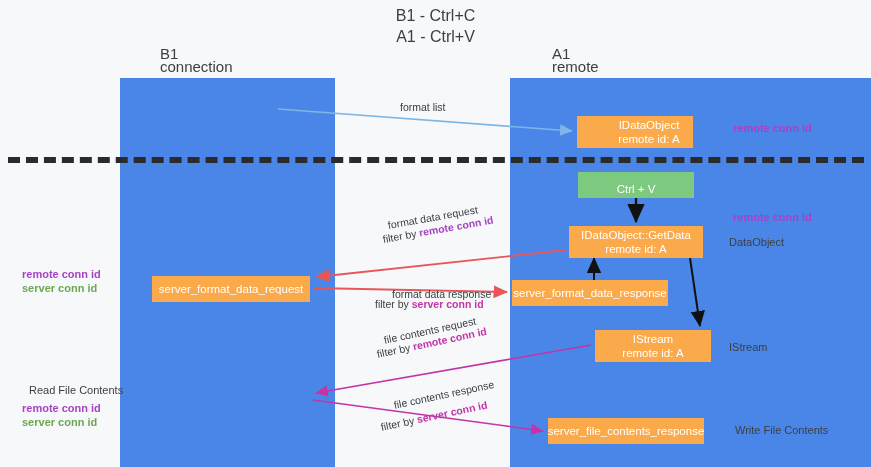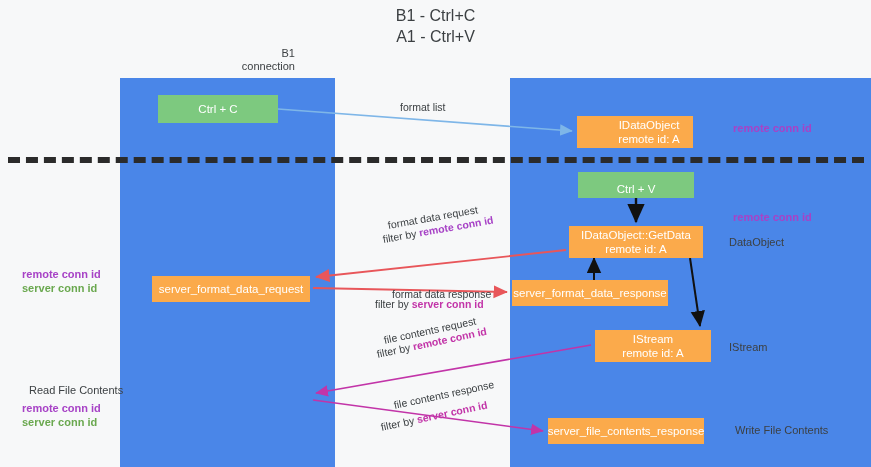--- a/index.html
+++ b/index.html
@@ -12,21 +12,21 @@
     color:#3c4043;
   }
   .stage{position:absolute;left:0;top:0;width:871px;height:327px;}
 
   
   .lane{position:absolute;background:#4a86e8;}
   #lane-b1{left:120px;top:78px;width:215px;height:389px;}
   #lane-a1{left:510px;top:78px;width:562px;height:389px;}
 
   
-  .lane-head{position:absolute;text-align:right;font-size:11px;line-height:13px;color:#3c4043;}
+  .lane-head{position:absolute;text-align:left;font-size:15px;line-height:13px;color:#3c4043;}
   #head-b1{left:160px;top:47px;width:135px;}
   #head-a1{left:552px;top:47px;width:135px;}
   .lane-head .l1{display:block;}
   .lane-head .l2{display:block;}
 
   
   #title{position:absolute;left:0;top:5px;width:871px;text-align:center;
      font-size:16px;line-height:21px;color:#3c4043;}
   #title span{display:block;}
 
@@ -91,20 +91,24 @@
 
   <div id="title">
     <span>B1 - Ctrl+C</span>
     <span>A1 - Ctrl+V</span>
   </div>
 
   <div class="lane-head" id="head-b1">
     <span class="l1">B1</span>
     <span class="l2">connection</span>
   </div>
+  <div class="lane-head" id="head-a1">
+    <span class="l1">A1</span>
+    <span class="l2">remote</span>
+  </div>
 
   <div class="lane" id="lane-b1"></div>
   <div class="lane" id="lane-a1"></div>
 
   <svg id="wires" viewBox="0 0 871 467">
     <defs>
       <marker id="ah-blue" markerWidth="9" markerHeight="9" refX="7.5" refY="3.6" orient="auto">
         <path d="M0,0 L8,3.6 L0,7.2 z" fill="#7eb6e8"></path>
       </marker>
       <marker id="ah-red" markerWidth="9" markerHeight="9" refX="7.5" refY="3.6" orient="auto">
@@ -130,23 +134,20 @@
 
     <path d="M594,280 L594,258" stroke="#111111" stroke-width="2" fill="none" marker-end="url(#ah-black)"></path>
 
     <path d="M591,345 L316,393" stroke="#c234a8" stroke-width="1.6" fill="none" marker-end="url(#ah-mag)"></path>
 
     <path d="M313,400 L543,431" stroke="#c234a8" stroke-width="1.6" fill="none" marker-end="url(#ah-mag)"></path>
   </svg>
 
   <div id="divider"></div>
 
-  <div class="box green" id="box-ctrlc">
-    <span class="t">Ctrl + C</span>
-  </div>
 
   <div class="box orange" id="box-idataobject">
     <div>
       <span class="t">IDataObject</span>
       <span class="t">remote id: A</span>
     </div>
   </div>
 
   <div class="box green" id="box-ctrlv">
     <span class="t">Ctrl + V</span>

